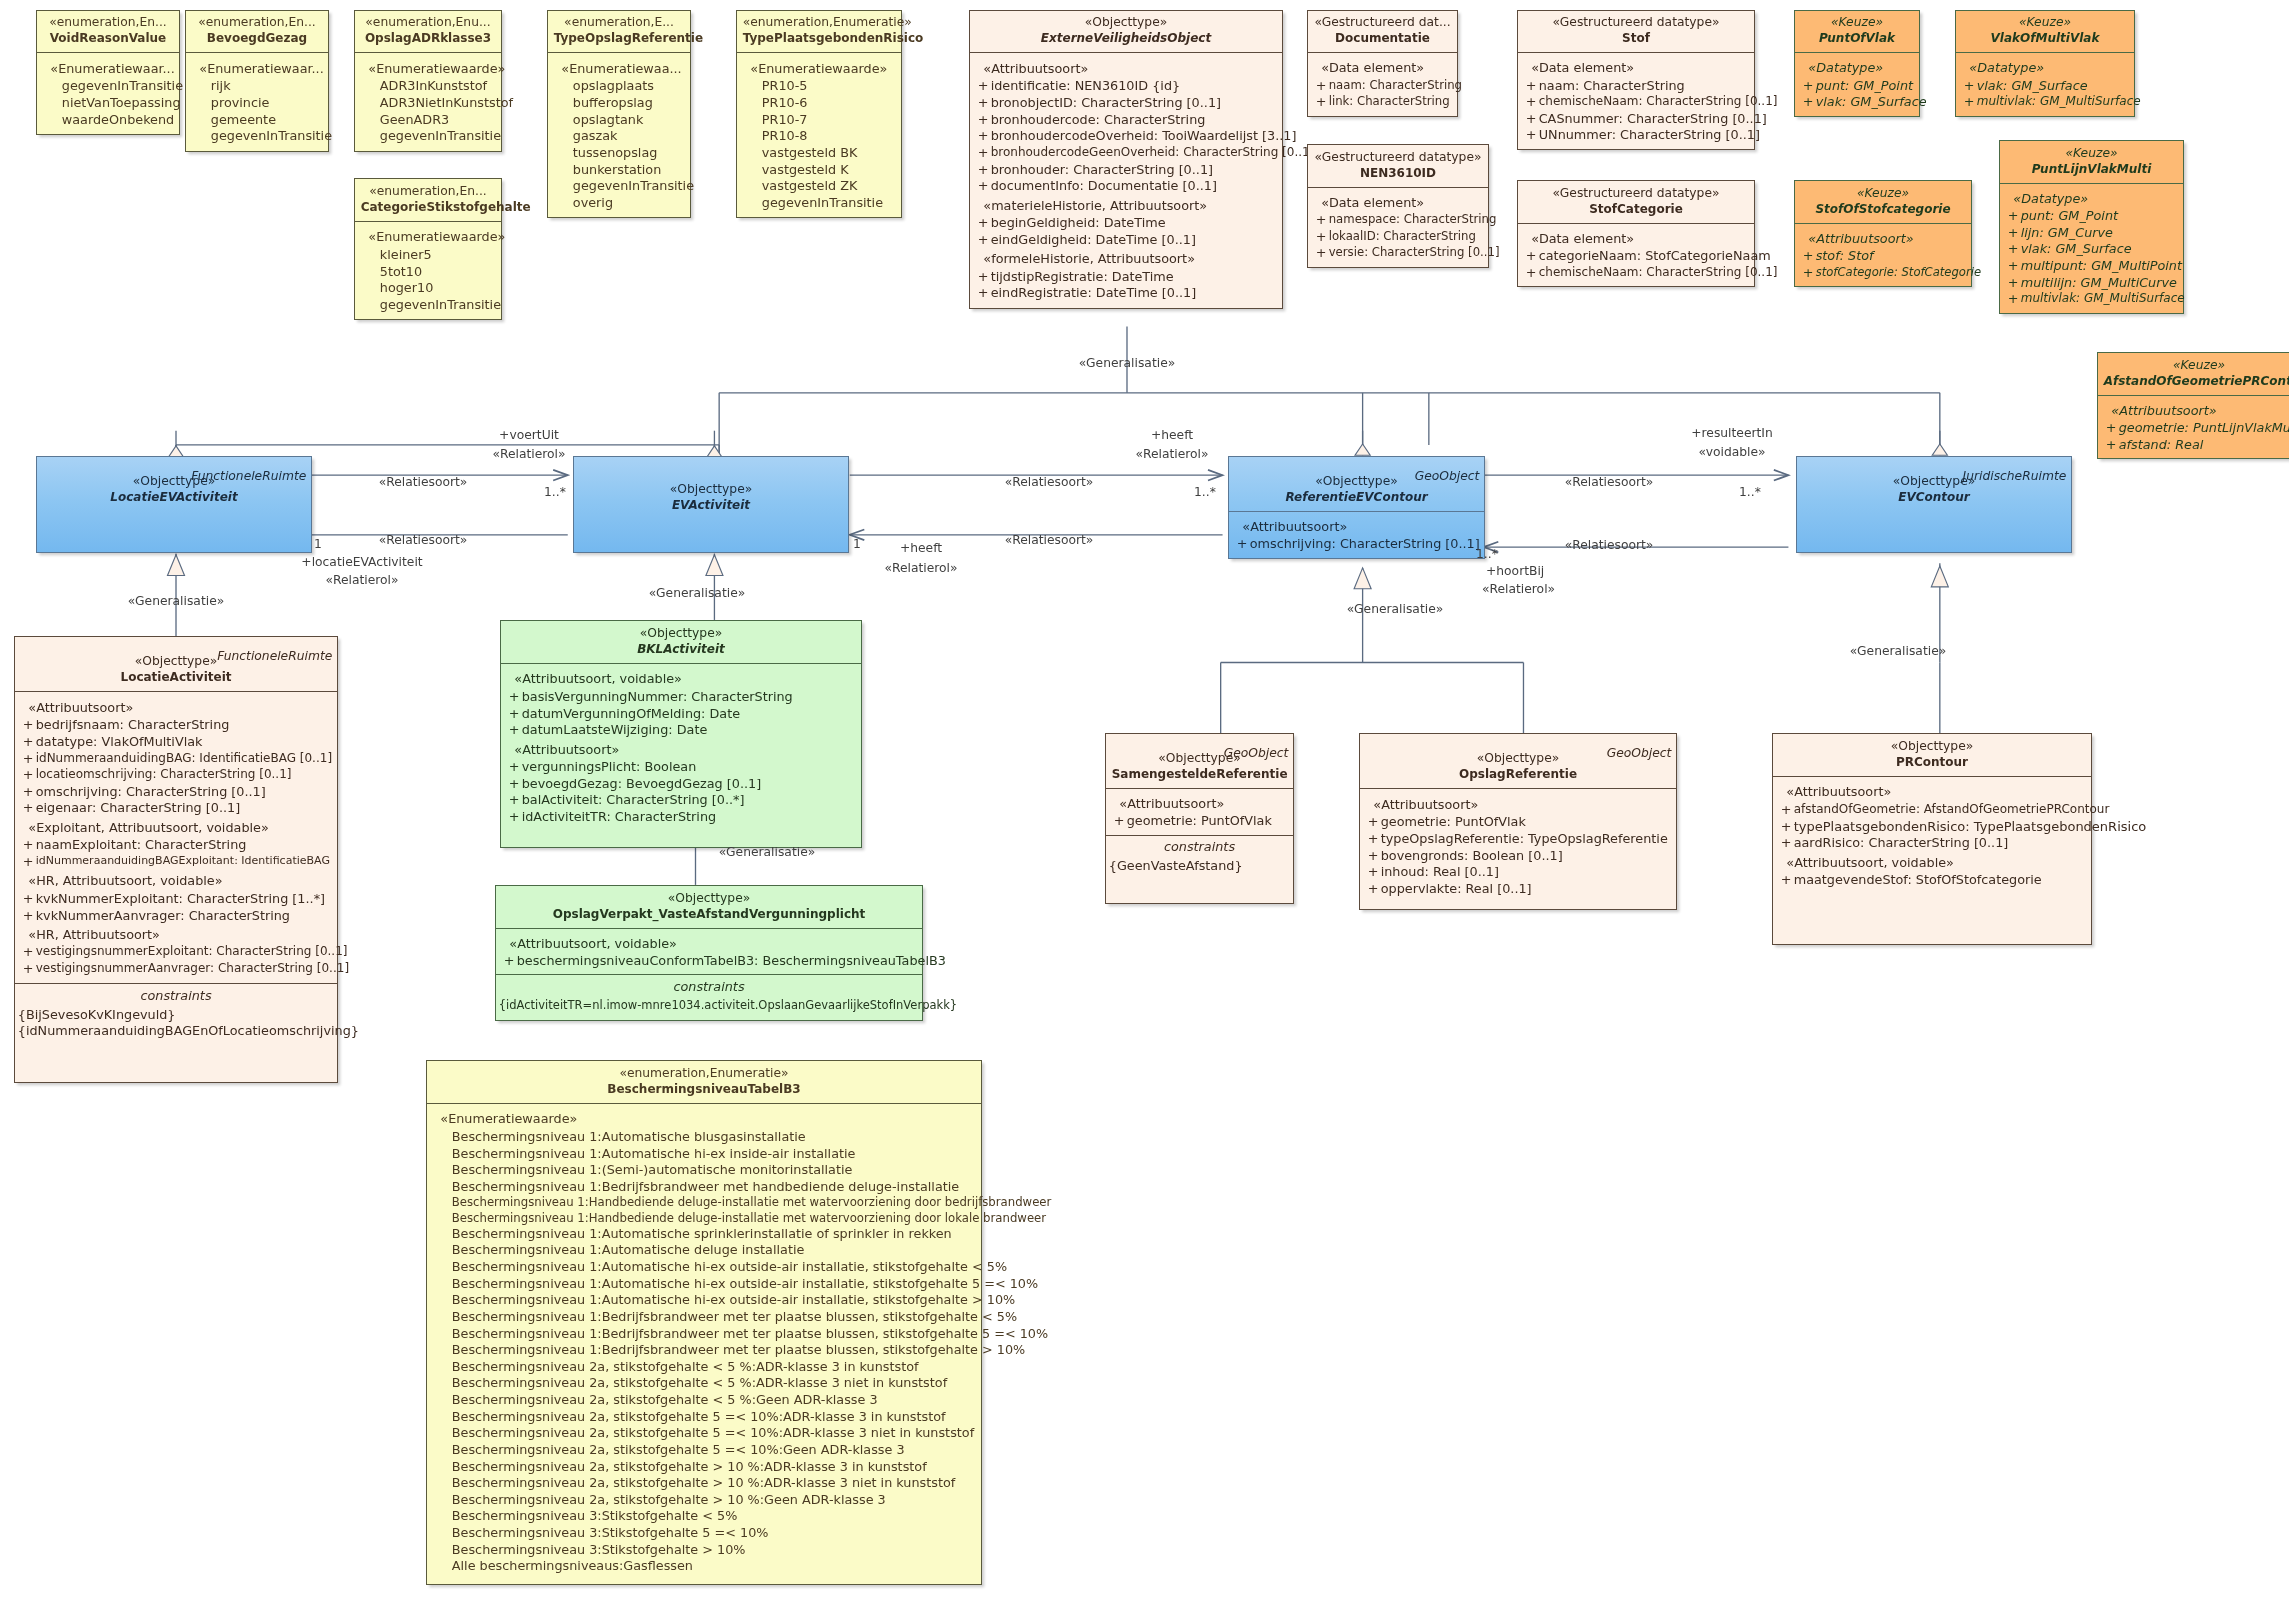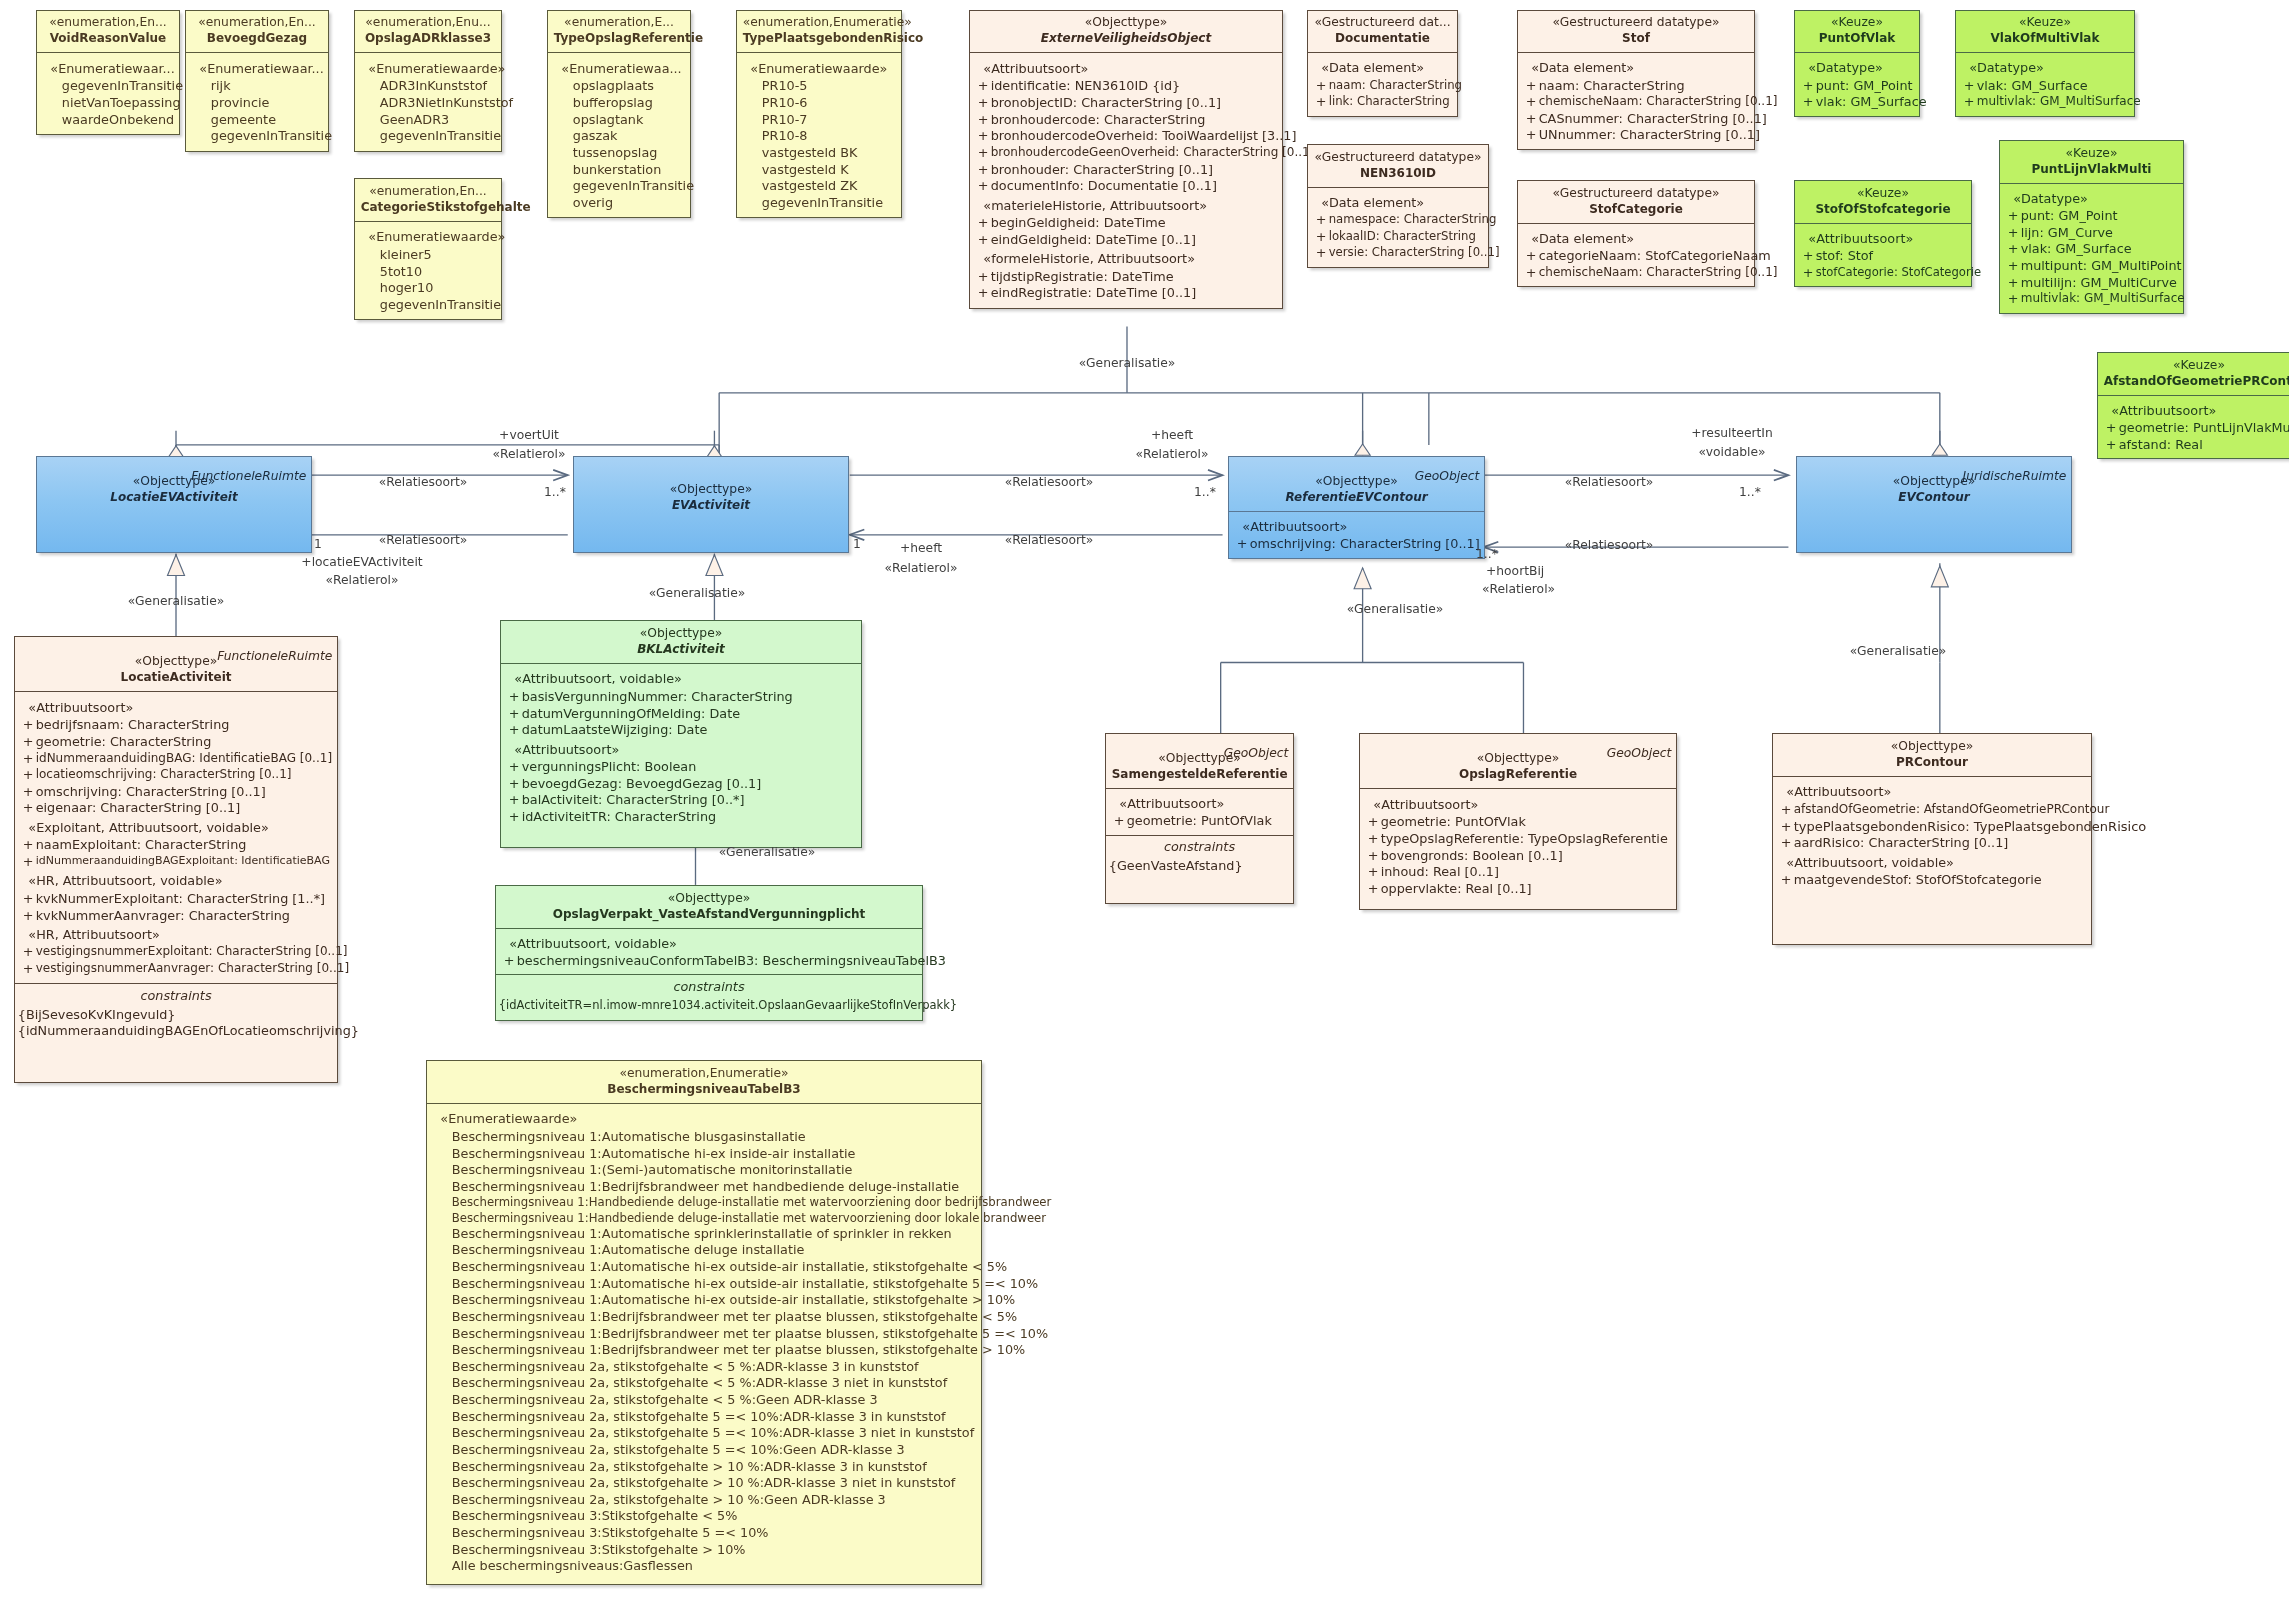--- a/index.html
+++ b/index.html
@@ -51,21 +51,21 @@
 
   
   .yellow { background:#fbfbc8; border-color:#5a5a3c; color:#4a3a22; }
   .yellow .hdr { border-bottom-color:#5a5a3c; }
   .peach  { background:#fdf1e7; border-color:#5b4a3c; color:#3d2b20; }
   .peach .hdr { border-bottom-color:#5b4a3c; }
   .peach .constraints-hdr { border-top-color:#5b4a3c; }
   .green  { background:#d3f8cd; border-color:#4a6a46; color:#25381f; }
   .green .hdr { border-bottom-color:#4a6a46; }
   .green .constraints-hdr { border-top-color:#4a6a46; }
-  .greenx { background:#bef264; border-color:#4a6a46; color:#1f3b1d; }
+  .greenx { background:#fdba74; border-color:#4a6a46; color:#1f3b1d;font-style:italic; }
   .greenx .hdr { border-bottom-color:#4a6a46; }
   .blue {
     background:linear-gradient(180deg,#a8d2f5 0%, #8dc6f2 45%, #74b8ef 100%);
     border-color:#5a7794; color:#1b2c3d;
   }
   .blue .hdr { border-bottom-color:#5a7794; }
   .blue .hdr .nm { font-style:italic; }
   .blue .body { color:#1b2c3d; }
 
   .italicname .hdr .nm { font-style:italic; }
@@ -545,21 +545,21 @@
       <span class="nm">LocatieActiviteit</span>
     </div>
     <div class="body">
       <div class="grp">«Attribuutsoort»</div>
       <div class="feat">
           <span class="vis">+</span>
           <span class="txt">bedrijfsnaam: CharacterString</span>
         </div>
       <div class="feat">
           <span class="vis">+</span>
-          <span class="txt">geometrie: CharacterString</span>
+          <span class="txt">datatype: VlakOfMultiVlak</span>
         </div>
       <div class="feat">
           <span class="vis">+</span>
           <span class="txt" style="font-size:12px">idNummeraanduidingBAG: IdentificatieBAG [0..1]</span>
         </div>
       <div class="feat">
           <span class="vis">+</span>
           <span class="txt" style="font-size:12px">locatieomschrijving: CharacterString [0..1]</span>
         </div>
       <div class="feat">

